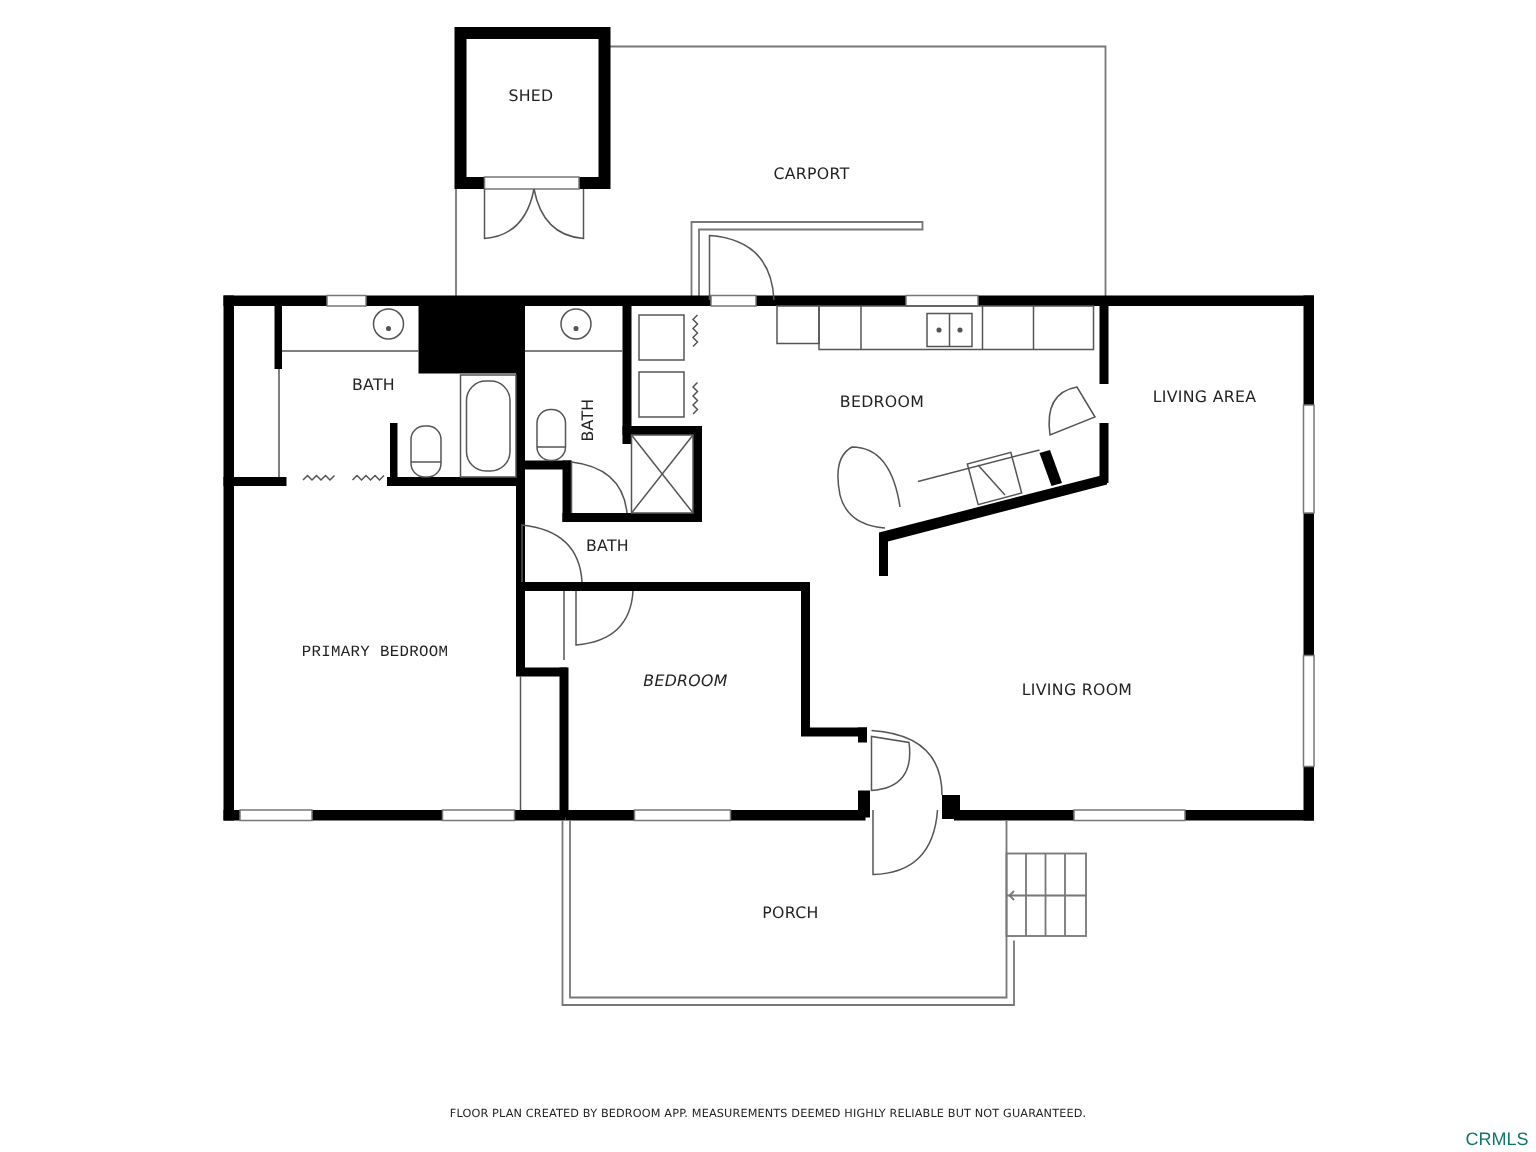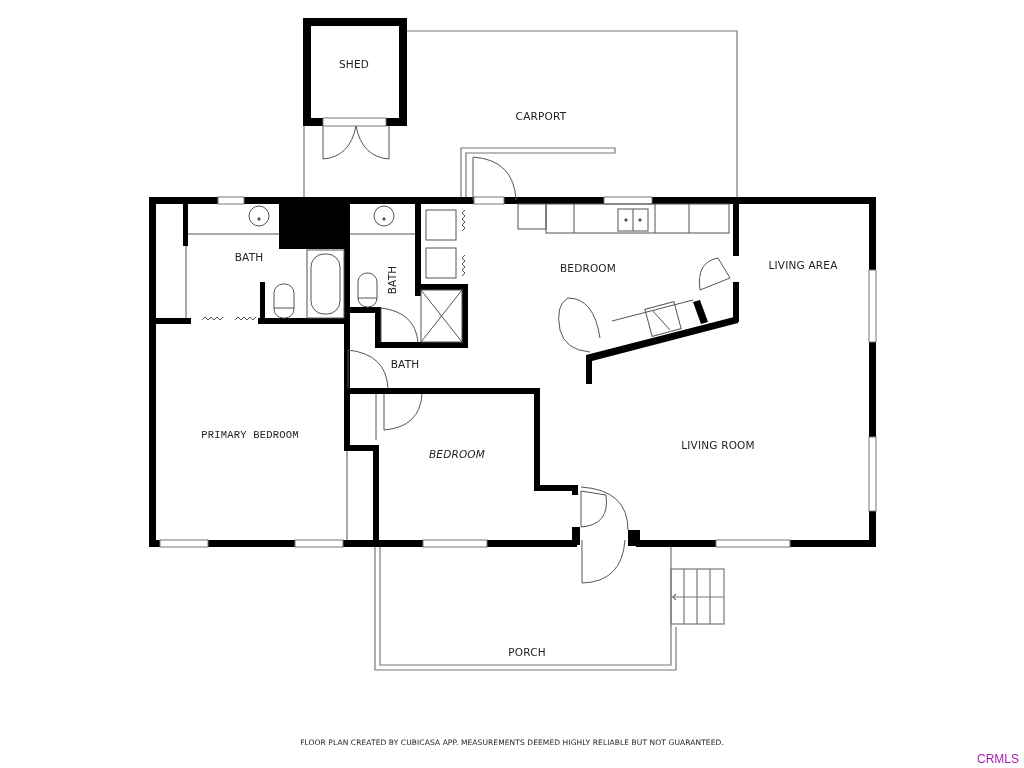--- a/index.html
+++ b/index.html
@@ -1,21 +1,21 @@
 <!DOCTYPE html>
 <html><head>
   <meta charset="utf-8">
   <style>
     html, body { margin: 0; padding: 0; background: #ffffff; }
     body { width: 1024px; height: 768px; position: relative; overflow: hidden; font-family: "DejaVu Sans", sans-serif; }
     #plan { position: absolute; left: 0; top: 0; width: 1024px; height: 768px; }
     .lbl { position: absolute; font-size: 10.5px; color: #222; transform: translate(-50%, -50%); white-space: nowrap; letter-spacing: 0.2px; }
     .lbl.vert { transform: translate(-50%, -50%) rotate(-90deg); }
     .footer { position: absolute; left: 512px; top: 742px; transform: translate(-50%, -50%); font-size: 7.5px; color: #222; white-space: nowrap; letter-spacing: 0.1px; }
-    .wm { position: absolute; right: 5px; top: 752px; font-size: 12px; color: #a21caf; font-family: "Liberation Sans", sans-serif; }
+    .wm { position: absolute; right: 5px; top: 752px; font-size: 12px; color: #0f766e; font-family: "Liberation Sans", sans-serif; }
   </style>
 </head>
 <body>
 
 <svg id="plan" viewBox="0 0 1024 768" xmlns="http://www.w3.org/2000/svg">
 
   <g fill="none" stroke="#777" stroke-width="1.2">
     <polyline points="304,200 304,125"></polyline>
     <polyline points="405,31 737,31 737,200"></polyline>
 
@@ -170,17 +170,17 @@
 
 <div class="lbl" style="left:354px; top:64px;">SHED</div>
 <div class="lbl" style="left:541px; top:116px;">CARPORT</div>
 <div class="lbl" style="left:249px; top:257px;">BATH</div>
 <div class="lbl vert" style="left:392px; top:280px;">BATH</div>
 <div class="lbl" style="left:588px; top:268px;">BEDROOM</div>
 <div class="lbl" style="left:803px; top:265px;">LIVING AREA</div>
 <div class="lbl" style="left:405px; top:364px;">BATH</div>
 <div class="lbl" style="left:250px; top:435px;font-family:Liberation Mono, monospace;">PRIMARY BEDROOM</div>
 <div class="lbl" style="left:457px; top:454px;font-style:italic;">BEDROOM</div>
-<div class="lbl" style="left:718px; top:445px;">LIVING ROOM</div>
-<div class="lbl" style="left:527px; top:609px;margin-top:43px;">PORCH</div>
+<div class="lbl" style="left:718px; top:460px;">LIVING ROOM</div>
+<div class="lbl" style="left:527px; top:609px;">PORCH</div>
 
-<div class="footer">FLOOR PLAN CREATED BY CUBICASA APP. MEASUREMENTS DEEMED HIGHLY RELIABLE BUT NOT GUARANTEED.</div>
+<div class="footer">FLOOR PLAN CREATED BY BEDROOM APP. MEASUREMENTS DEEMED HIGHLY RELIABLE BUT NOT GUARANTEED.</div>
 <div class="wm">CRMLS</div>
 
 </body></html>

